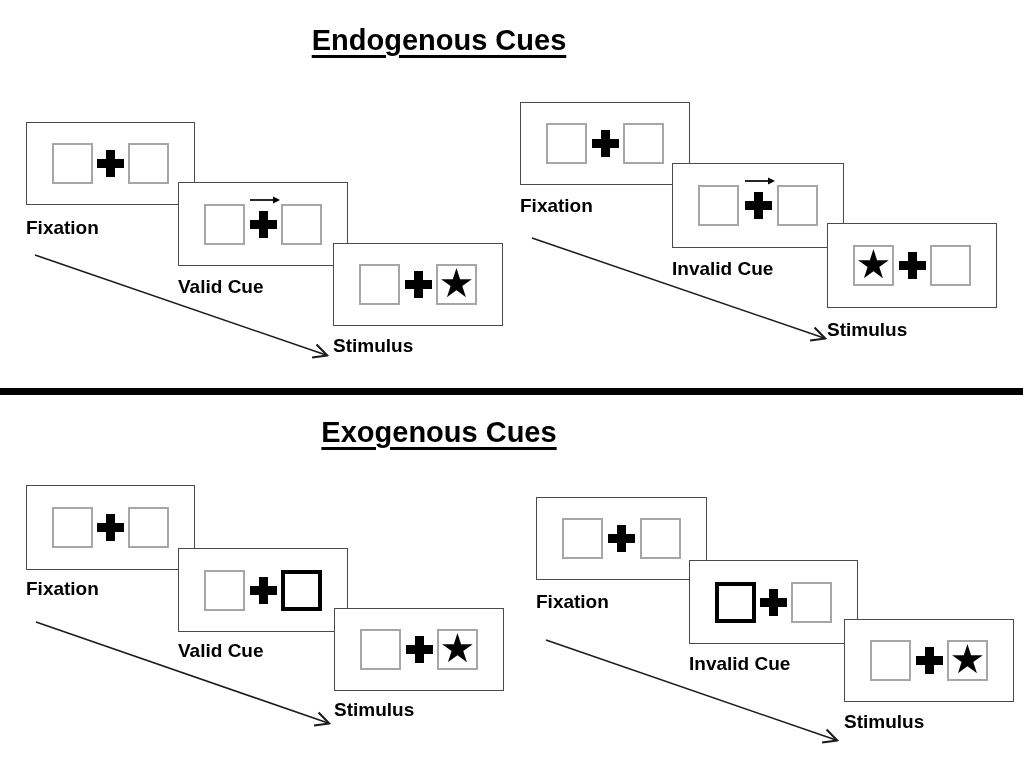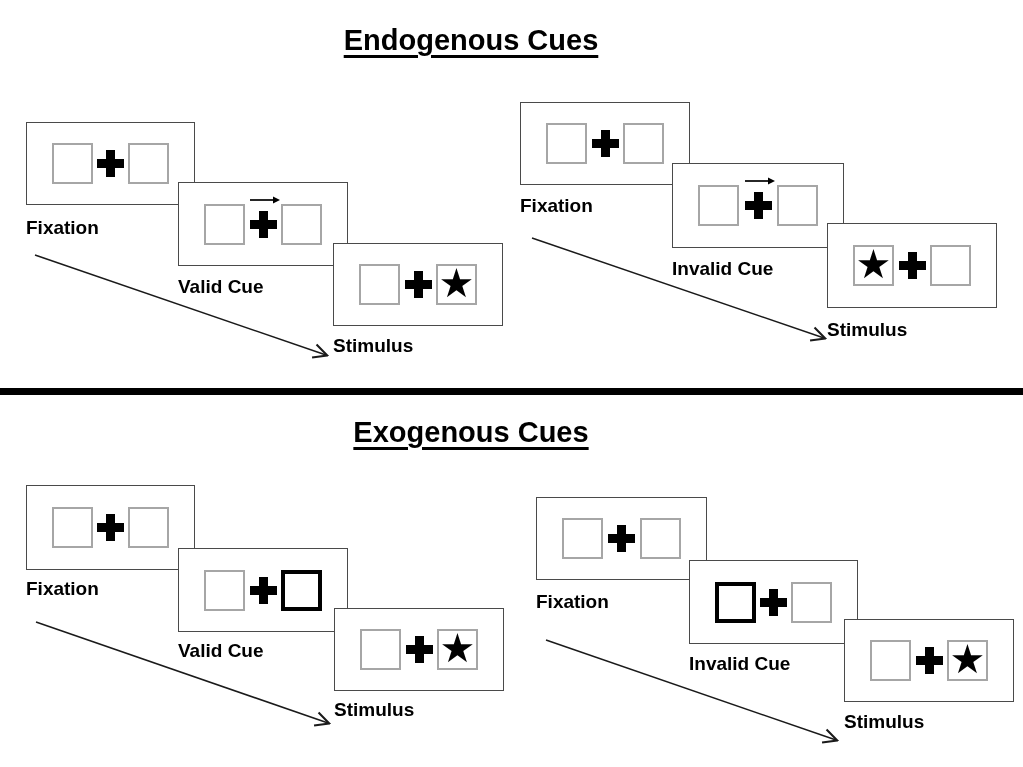--- a/index.html
+++ b/index.html
@@ -3,21 +3,21 @@
 <meta charset="utf-8">
 <style>
   html,body{margin:0;padding:0;background:#ffffff;}
   #canvas{
     position:relative;width:1023px;height:767px;background:#ffffff;overflow:hidden;
     font-family:"Liberation Sans",sans-serif;color:#000;
   }
   .section-title{
     position:absolute;left:0;width:878px;text-align:center;
     font-size:29px;font-weight:bold;letter-spacing:0px;
-    text-decoration:underline;text-decoration-thickness:3px;text-underline-offset:5px;margin-left:32px;
+    text-decoration:underline;text-decoration-thickness:3px;text-underline-offset:5px;
   }
   #title-endo{top:24px;}
   #title-exo{top:416px;text-align:center;}
   .divider{position:absolute;left:0;top:388px;width:1023px;height:7px;background:#000;}
   .panel{
     position:absolute;background:#fff;border:1px solid #4a4a4a;box-sizing:border-box;
     display:flex;align-items:center;justify-content:space-between;padding:0 25px;z-index:3;
   }
   .sq{
     width:41px;height:41px;box-sizing:border-box;border:2px solid #a6a6a6;background:#fff;

